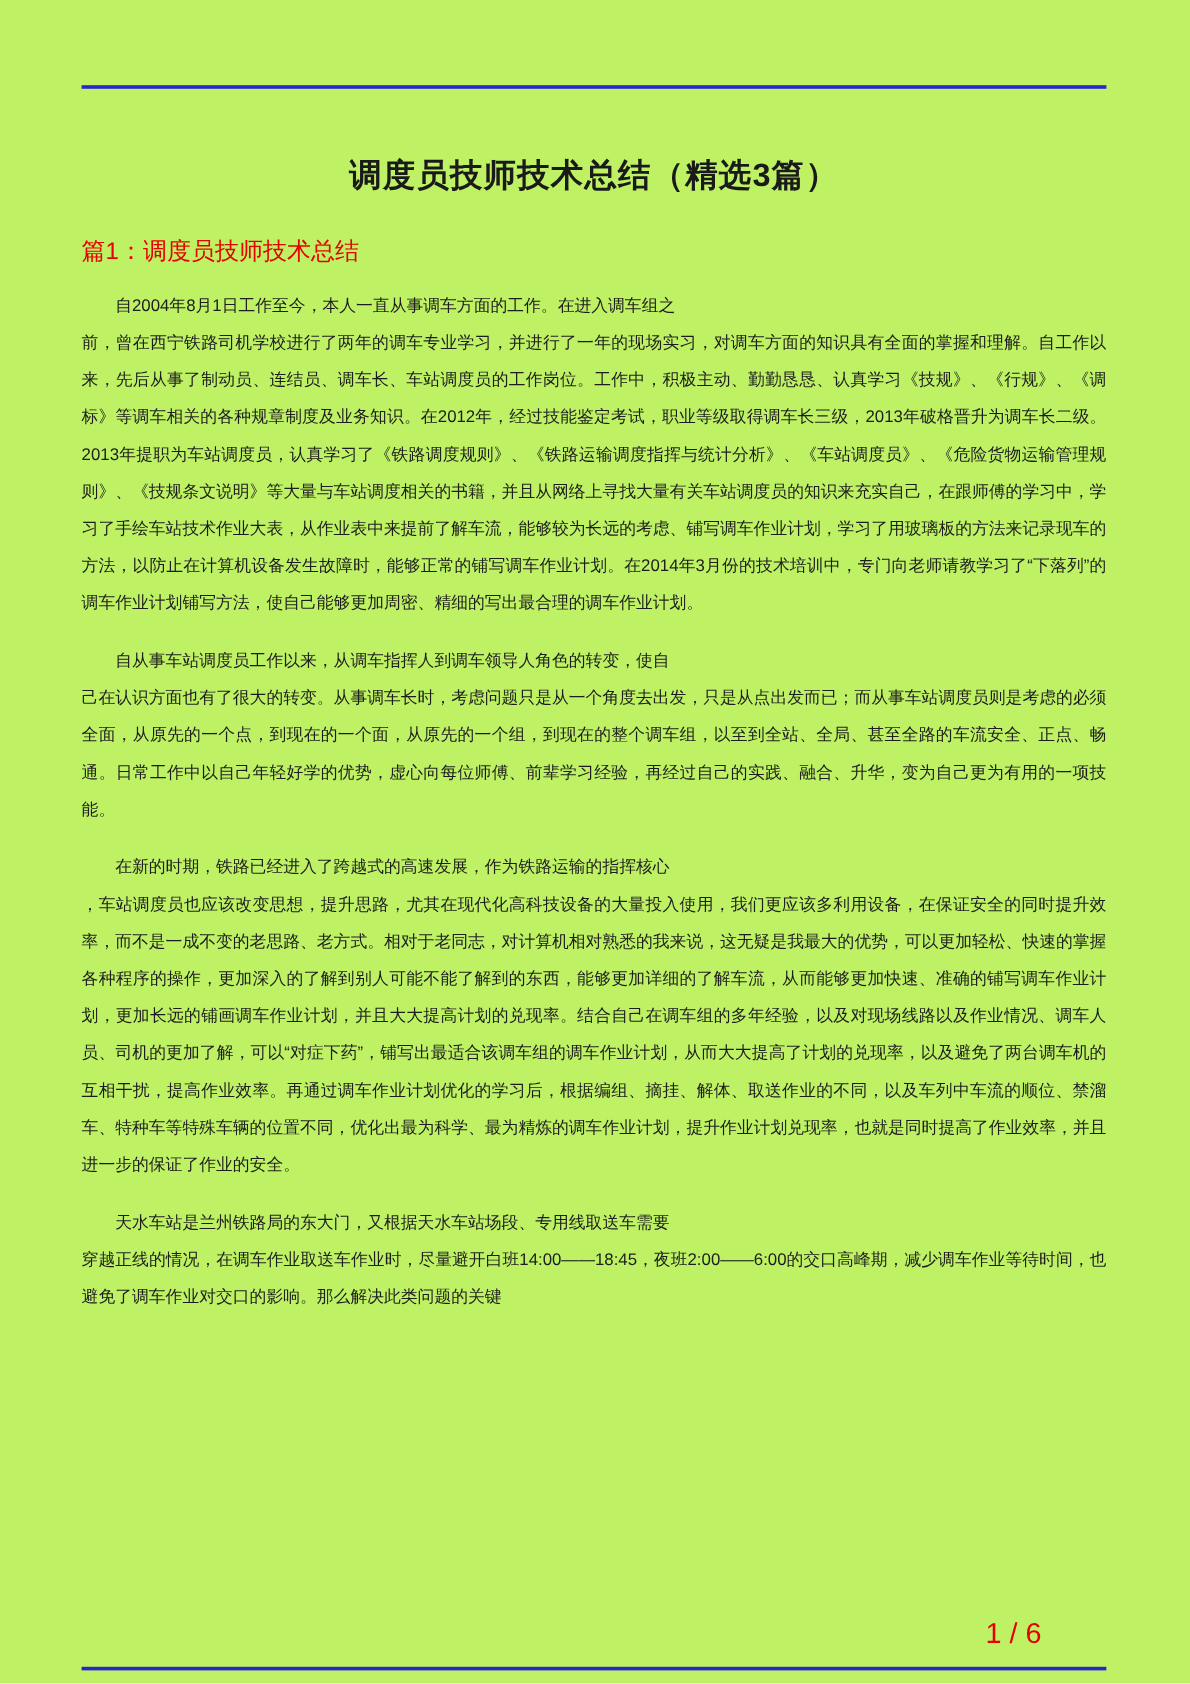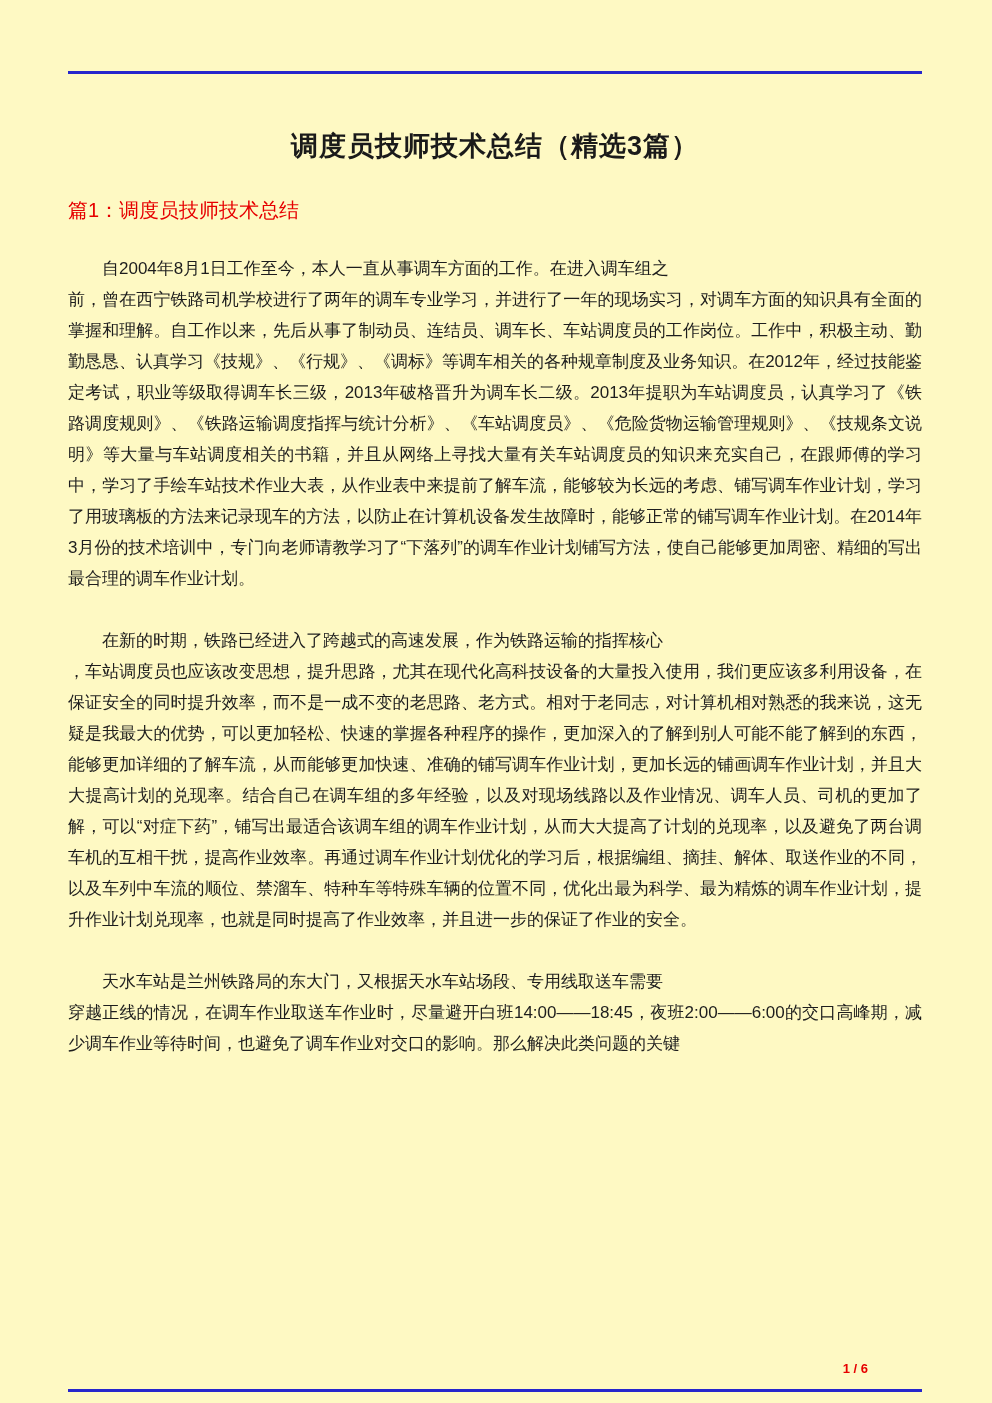--- a/index.html
+++ b/index.html
@@ -4,21 +4,21 @@
 <style>
   * { margin: 0; padding: 0; box-sizing: border-box; }
   html, body { background: #ffffff; }
   body { font-family: "Liberation Sans", sans-serif; }
 
   .page {
     position: relative;
     width: 992px;
     height: 1403px;
     margin: 0 auto;
-    background: #fef9c3;
+    background: #bef264;
     overflow: hidden;
   }
 
   .rule {
     position: absolute;
     left: 68px;
     width: 854px;
     height: 3px;
     background: #2626cc;
   }
@@ -45,54 +45,56 @@
   .section-heading {
     margin-top: 36px;
     text-align: left;
     font-size: 20px;
     line-height: 1.2;
     font-weight: normal;
     color: #e60000;
   }
 
   .para {
-    margin-top: 31px;
-    font-size: 17px;
+    margin-top: 17px;
+    font-size: 14px;
     line-height: 31px;
     color: #1d1d1d;
     text-align: justify;
     text-indent: 2em;
     white-space: pre-line;
     word-break: break-all;
   }
 
   .page-number {
     position: absolute;
     right: 124px;
     bottom: 27px;
-    font-size: 13px;
-    font-weight: bold;
+    font-size: 24px;
+    font-weight: normal;
     color: #e60000;
   }
 </style>
 </head>
 <body>
 
 <div class="page">
 
   <div class="rule top-rule"></div>
 
   <div class="content">
     <h1 class="title">调度员技师技术总结（精选3篇）</h1>
 
     <h2 class="section-heading">篇1：调度员技师技术总结</h2>
 
     <p class="para">自2004年8月1日工作至今，本人一直从事调车方面的工作。在进入调车组之
 前，曾在西宁铁路司机学校进行了两年的调车专业学习，并进行了一年的现场实习，对调车方面的知识具有全面的掌握和理解。自工作以来，先后从事了制动员、连结员、调车长、车站调度员的工作岗位。工作中，积极主动、勤勤恳恳、认真学习《技规》、《行规》、《调标》等调车相关的各种规章制度及业务知识。在2012年，经过技能鉴定考试，职业等级取得调车长三级，2013年破格晋升为调车长二级。2013年提职为车站调度员，认真学习了《铁路调度规则》、《铁路运输调度指挥与统计分析》、《车站调度员》、《危险货物运输管理规则》、《技规条文说明》等大量与车站调度相关的书籍，并且从网络上寻找大量有关车站调度员的知识来充实自己，在跟师傅的学习中，学习了手绘车站技术作业大表，从作业表中来提前了解车流，能够较为长远的考虑、铺写调车作业计划，学习了用玻璃板的方法来记录现车的方法，以防止在计算机设备发生故障时，能够正常的铺写调车作业计划。在2014年3月份的技术培训中，专门向老师请教学习了“下落列”的调车作业计划铺写方法，使自己能够更加周密、精细的写出最合理的调车作业计划。</p>
 
+    <p class="para">自从事车站调度员工作以来，从调车指挥人到调车领导人角色的转变，使自
+己在认识方面也有了很大的转变。从事调车长时，考虑问题只是从一个角度去出发，只是从点出发而已；而从事车站调度员则是考虑的必须全面，从原先的一个点，到现在的一个面，从原先的一个组，到现在的整个调车组，以至到全站、全局、甚至全路的车流安全、正点、畅通。日常工作中以自己年轻好学的优势，虚心向每位师傅、前辈学习经验，再经过自己的实践、融合、升华，变为自己更为有用的一项技能。</p>
 
     <p class="para">在新的时期，铁路已经进入了跨越式的高速发展，作为铁路运输的指挥核心
 ，车站调度员也应该改变思想，提升思路，尤其在现代化高科技设备的大量投入使用，我们更应该多利用设备，在保证安全的同时提升效率，而不是一成不变的老思路、老方式。相对于老同志，对计算机相对熟悉的我来说，这无疑是我最大的优势，可以更加轻松、快速的掌握各种程序的操作，更加深入的了解到别人可能不能了解到的东西，能够更加详细的了解车流，从而能够更加快速、准确的铺写调车作业计划，更加长远的铺画调车作业计划，并且大大提高计划的兑现率。结合自己在调车组的多年经验，以及对现场线路以及作业情况、调车人员、司机的更加了解，可以“对症下药”，铺写出最适合该调车组的调车作业计划，从而大大提高了计划的兑现率，以及避免了两台调车机的互相干扰，提高作业效率。再通过调车作业计划优化的学习后，根据编组、摘挂、解体、取送作业的不同，以及车列中车流的顺位、禁溜车、特种车等特殊车辆的位置不同，优化出最为科学、最为精炼的调车作业计划，提升作业计划兑现率，也就是同时提高了作业效率，并且进一步的保证了作业的安全。</p>
 
     <p class="para">天水车站是兰州铁路局的东大门，又根据天水车站场段、专用线取送车需要
 穿越正线的情况，在调车作业取送车作业时，尽量避开白班14:00——18:45，夜班2:00——6:00的交口高峰期，减少调车作业等待时间，也避免了调车作业对交口的影响。那么解决此类问题的关键</p>
   </div>
 
   <div class="page-number">1 / 6</div>
 

